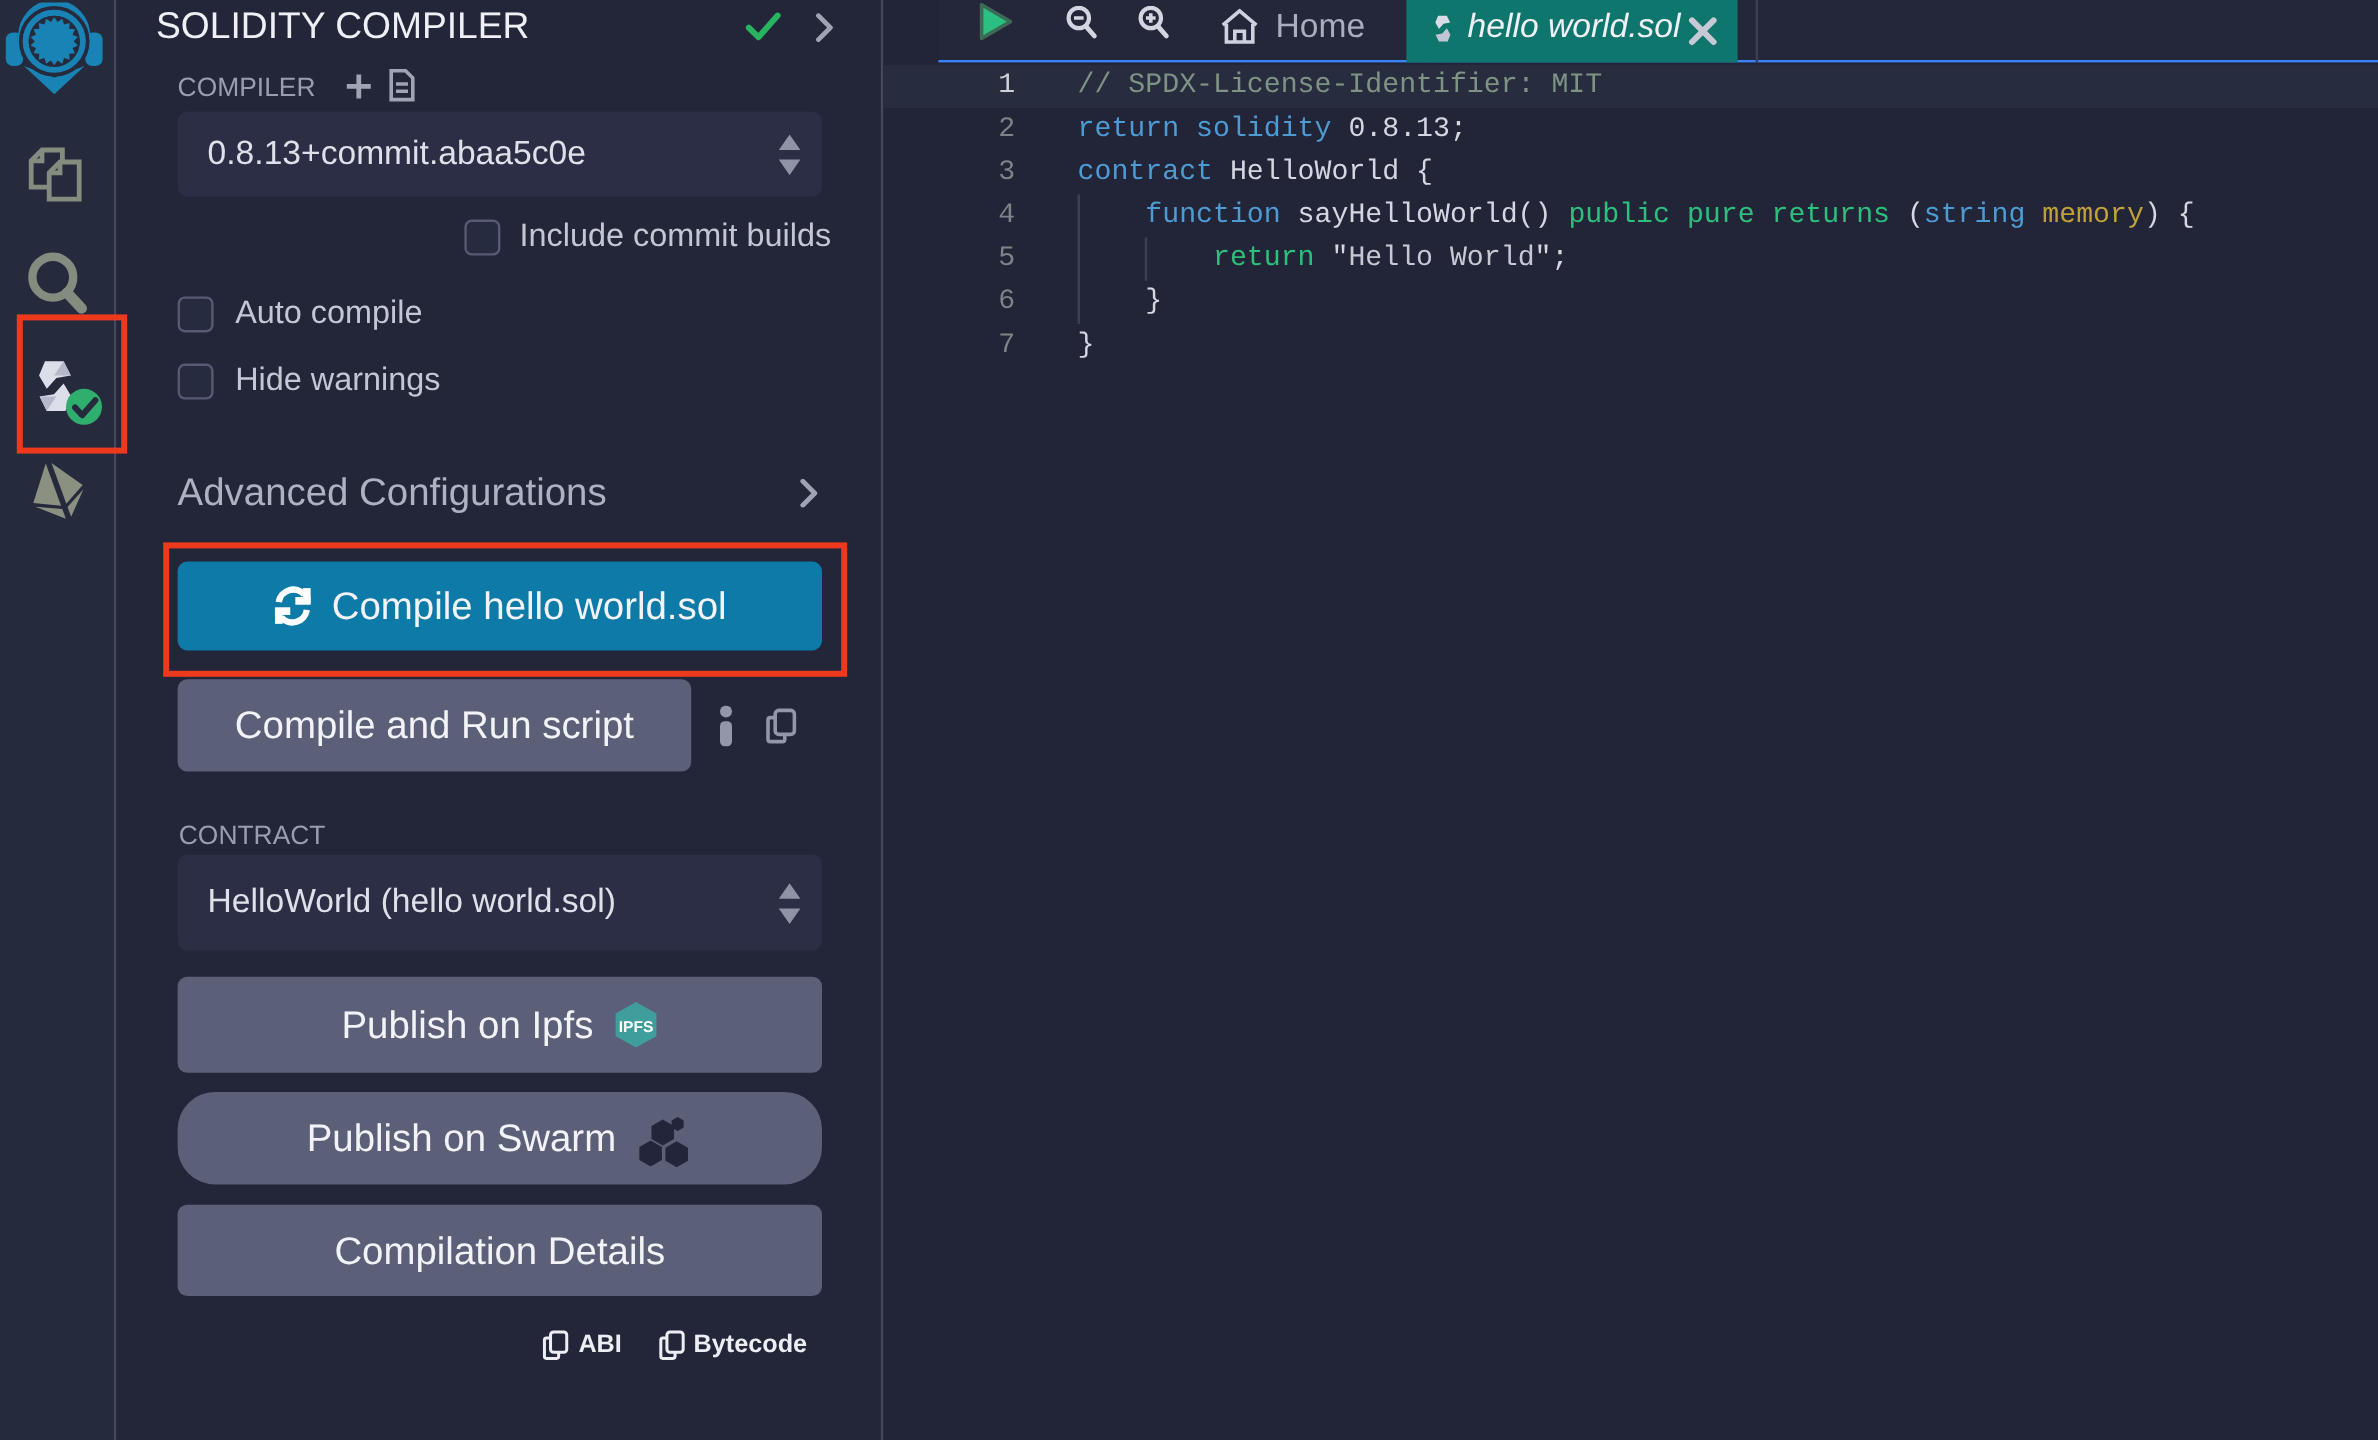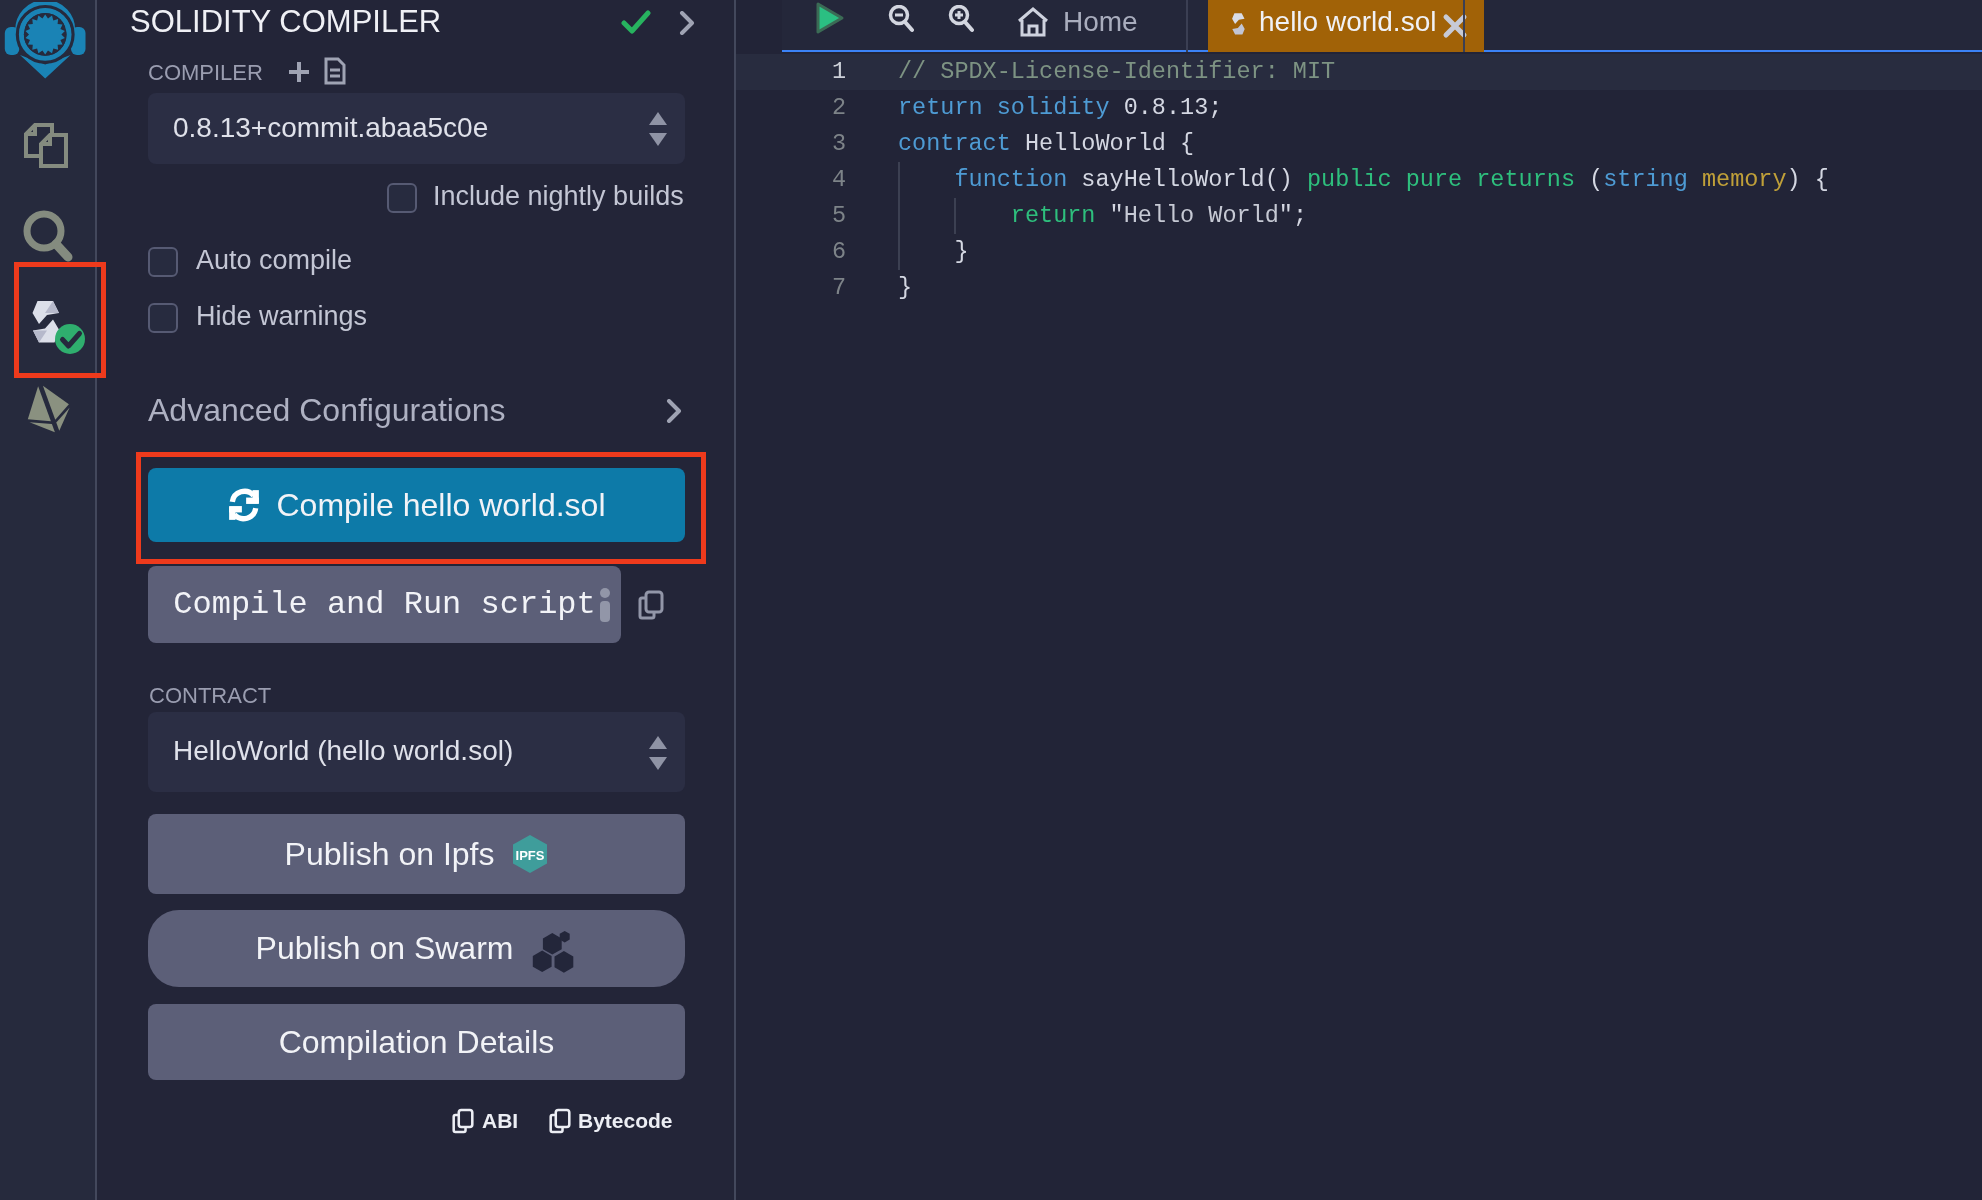--- a/index.html
+++ b/index.html
@@ -3,21 +3,21 @@
 <meta charset="utf-8">
 <style>
   * { margin:0; padding:0; box-sizing:border-box; }
   html,body { width:1982px; height:1200px; overflow:hidden; background:#222437; font-family:"Liberation Sans", sans-serif; }
   .abs { position:absolute; }
   #iconbar { position:absolute; left:0; top:0; width:97px; height:1200px; background:#262a3d; border-right:2px solid #43485c; }
   #sidepanel { position:absolute; left:97px; top:0; width:637px; height:1200px; background:#232538; }
   #editor { position:absolute; left:734px; top:0; width:1248px; height:1200px; background:#222437; border-left:2px solid #43485c; }
   #edheader { position:absolute; left:0; top:0; width:1350px; height:52px; background:#24273a; border-bottom:2px solid #3b82f6;margin-left:46px; }
   .vline { position:absolute; top:0; width:2px; height:52px; background:#3b3f53; }
-  #tab-active { position:absolute; left:426px; top:0; width:276px; height:52px; background:#a16207; }
+  #tab-active { position:absolute; left:390px; top:0; width:276px; height:52px; background:#0f766e;font-style:italic; }
   .mono { font-family:"Liberation Mono", monospace; font-size:23.5px; line-height:36px; white-space:pre; }
   .codeline { position:absolute; left:162px; }
   .gut { position:absolute; width:110px; text-align:right; color:#7d8388; }
   .cm { color:#7d9383; }
   .kw { color:#4e9bd4; }
   .gr { color:#2ebf7d; }
   .gold { color:#c0a039; }
   .pl { color:#d4d7e2; }
   .str { color:#c6c9d4; }
   .label-sm { font-size:22px; color:#9a9db0; }
@@ -98,21 +98,21 @@
 
   <div class="dropdown" style="top:93px; height:71px;">
     <div class="ddtext" style="top:19px;">0.8.13+commit.abaa5c0e</div>
     <svg class="abs" style="left:500px; top:19px;" width="20" height="34" viewBox="0 0 20 34">
       <path d="M10,0 L19,13 L1,13 Z" fill="#8f93a5"></path>
       <path d="M10,34 L19,21 L1,21 Z" fill="#8f93a5"></path>
     </svg>
   </div>
 
   <div class="checkbox" style="left:290px; top:183px;"></div>
-  <div class="abs ui" style="left:336px; top:181px;">Include nightly builds</div>
+  <div class="abs ui" style="left:336px; top:181px;">Include commit builds</div>
 
   <div class="checkbox" style="left:51px; top:247px;"></div>
   <div class="abs ui" style="left:99px; top:245px;">Auto compile</div>
 
   <div class="checkbox" style="left:51px; top:303px;"></div>
   <div class="abs ui" style="left:99px; top:301px;">Hide warnings</div>
 
   <div class="abs" style="left:51px; top:392px; font-size:32px; color:#aeb1c2;">Advanced Configurations</div>
   <svg class="abs" style="left:569px; top:399px;" width="16" height="24" viewBox="0 0 16 24">
     <path d="M3,2 L13,12 L3,22" fill="none" stroke="#9fa3b3" stroke-width="4" stroke-linecap="round" stroke-linejoin="round"></path>
@@ -127,21 +127,21 @@
       <g fill="#ffffff">
         <rect x="24" y="2" width="6" height="12"></rect>
         <rect x="18" y="9" width="12" height="6"></rect>
         <rect x="2" y="18" width="6" height="12"></rect>
         <rect x="2" y="17" width="12" height="6"></rect>
       </g>
     </svg>
     <span>Compile hello world.sol</span>
   </div>
 
-  <div class="btn btn-sec" style="left:51px; top:566px; width:473px; height:77px;font-family:Liberation Mono, monospace;">Compile and Run script</div>
+  <div class="btn btn-sec" style="left:51px; top:566px; width:428px; height:77px;">Compile and Run script</div>
   <svg class="abs" style="left:500px; top:588px;" width="16" height="34" viewBox="0 0 16 34">
     <circle cx="8" cy="5" r="5" fill="#9296a8"></circle>
     <rect x="3" y="13" width="10" height="21" rx="4" fill="#9296a8"></rect>
   </svg>
   <svg class="abs" style="left:541px; top:590px;" width="26" height="30" viewBox="0 0 26 30">
     <rect x="8" y="2" width="16" height="20" rx="3" fill="none" stroke="#9296a8" stroke-width="3"></rect>
     <path d="M8,8 L4,8 Q2,8 2,10 L2,26 Q2,28 4,28 L14,28 Q16,28 16,26 L16,22" fill="none" stroke="#9296a8" stroke-width="3"></path>
   </svg>
 
   <div class="abs label-sm" style="left:52px; top:683px;">CONTRACT</div>

